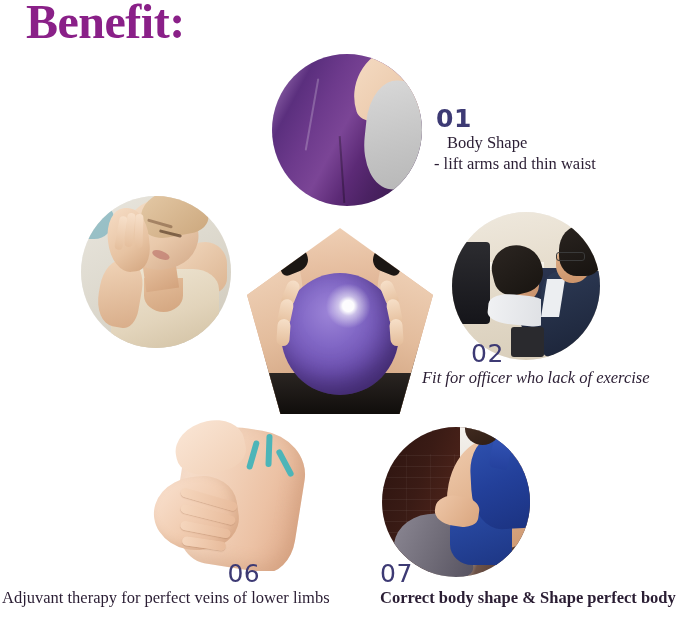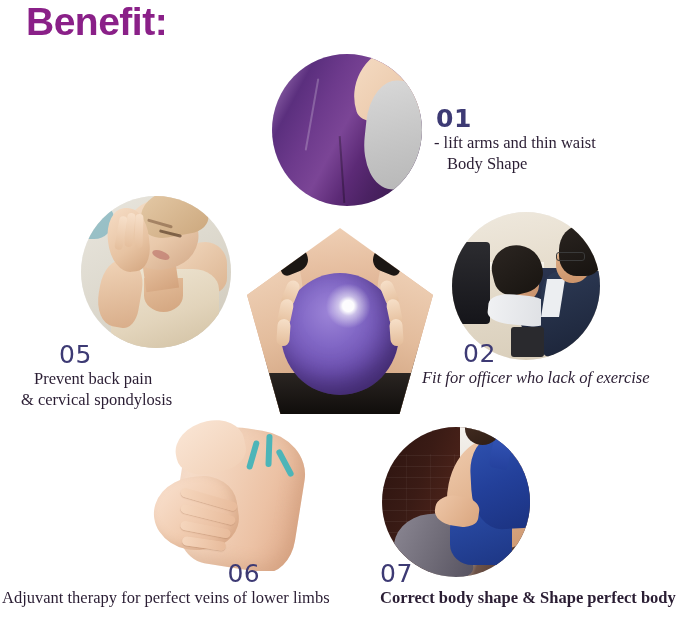--- a/index.html
+++ b/index.html
@@ -17,23 +17,23 @@
     height: 618px;
     background: #ffffff;
     font-family: "Liberation Serif", "DejaVu Serif", serif;
   }
 
   
   .title {
     position: absolute;
     left: 26px;
     top: 0px;
-    font-family: Liberation Sans, sans-serif;
+    font-family: Liberation Serif, serif;
     font-weight: bold;
-    font-size: 39px;
+    font-size: 48px;
     letter-spacing: -0.5px;
     color: #8A2088;
     line-height: 44px;
   }
 
   
   .photo {
     position: absolute;
     border-radius: 50%;
     overflow: hidden;
@@ -465,21 +465,21 @@
     line-height: 21px;
     white-space: nowrap;
   }
 
   #callout-01 { left: 436px; top: 105px; }
   #callout-01 .num { margin-left: 0px; font-weight: bold; }
   #callout-01 .desc.l1 { margin-left: 11px; }
   #callout-01 .desc.l2 { margin-left: -2px; }
 
   #callout-02 { left: 455px; top: 340px; }
-  #callout-02 .num { margin-left: 8px; }
+  #callout-02 .num { margin-left: 16px; }
   #callout-02 .desc { margin-left: -33px; font-style: italic; }
 
   #callout-03 { left: 380px; top: 560px; }
   #callout-03 .num { margin-left: 0px; }
   #callout-03 .desc { margin-left: 0px; font-weight: bold; }
 
   #callout-04 { left: 158px; top: 560px; text-align: center; }
   #callout-04 .num { margin-left: 0px; }
   #callout-04 .desc { margin-left: -156px; }
 
@@ -585,38 +585,33 @@
     <div class="fingerL fL1"></div>
     <div class="fingerL fL2"></div>
     <div class="fingerL fL3"></div>
     <div class="fingerR fR1"></div>
     <div class="fingerR fR2"></div>
     <div class="fingerR fR3"></div>
   </div>
 
   <div class="callout" id="callout-01">
     <div class="num">01</div>
+    <div class="desc l1">Body Shape</div>
     <div class="desc l2">- lift arms and thin waist</div>
-    <div class="desc l1">Body Shape</div>
   </div>
 
   <div class="callout" id="callout-02">
     <div class="num">02</div>
     <div class="desc">Fit for officer who lack of exercise</div>
   </div>
 
   <div class="callout" id="callout-03">
     <div class="num">07</div>
     <div class="desc">Correct body shape &amp; Shape perfect body</div>
   </div>
 
   <div class="callout" id="callout-04">
     <div class="num">06</div>
     <div class="desc">Adjuvant therapy for perfect veins of lower limbs</div>
   </div>
 
-  <div class="callout" id="callout-05">
-    <div class="num">05</div>
-    <div class="desc l1">Prevent back pain</div>
-    <div class="desc l2">&amp; cervical spondylosis</div>
-  </div>
 
 </div>
 
 </body></html>

